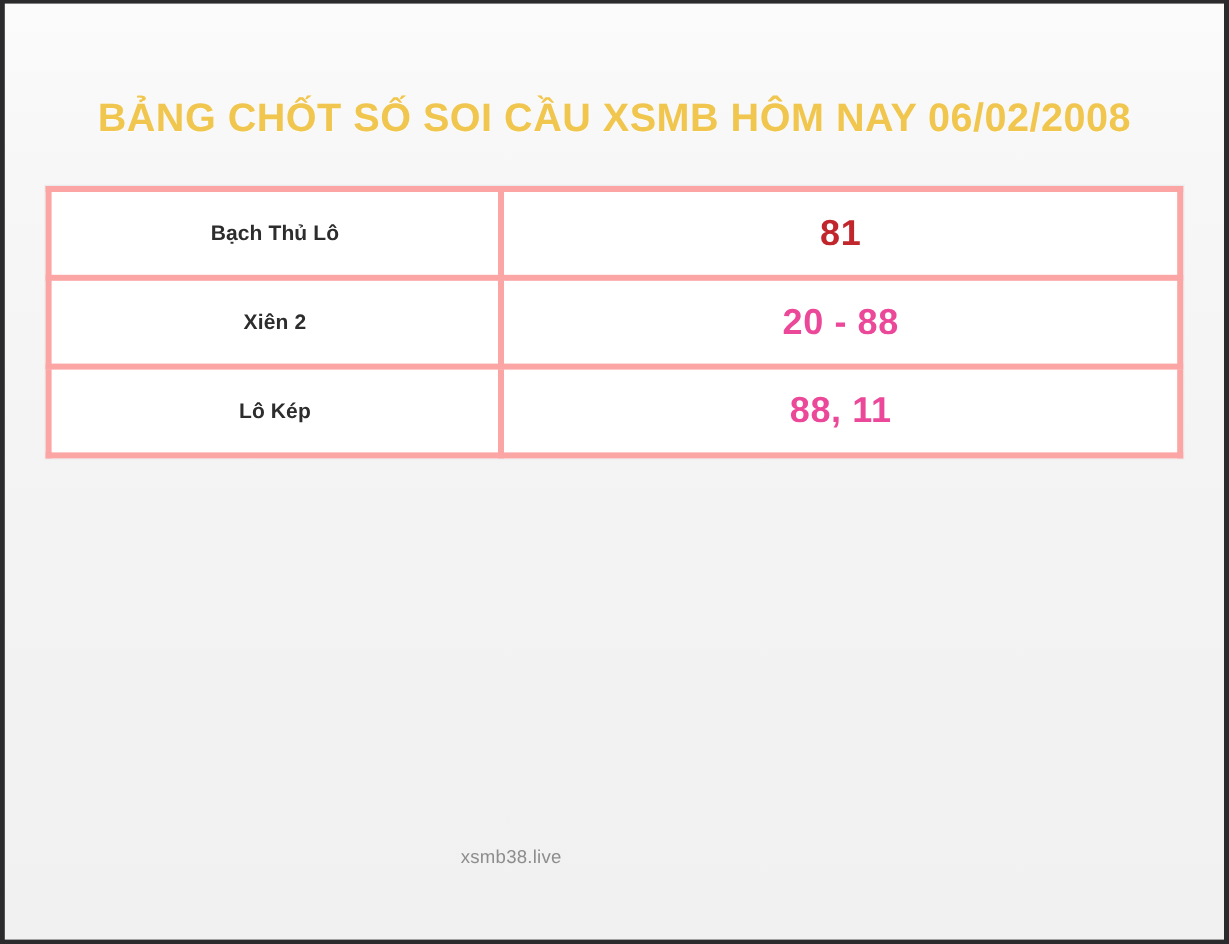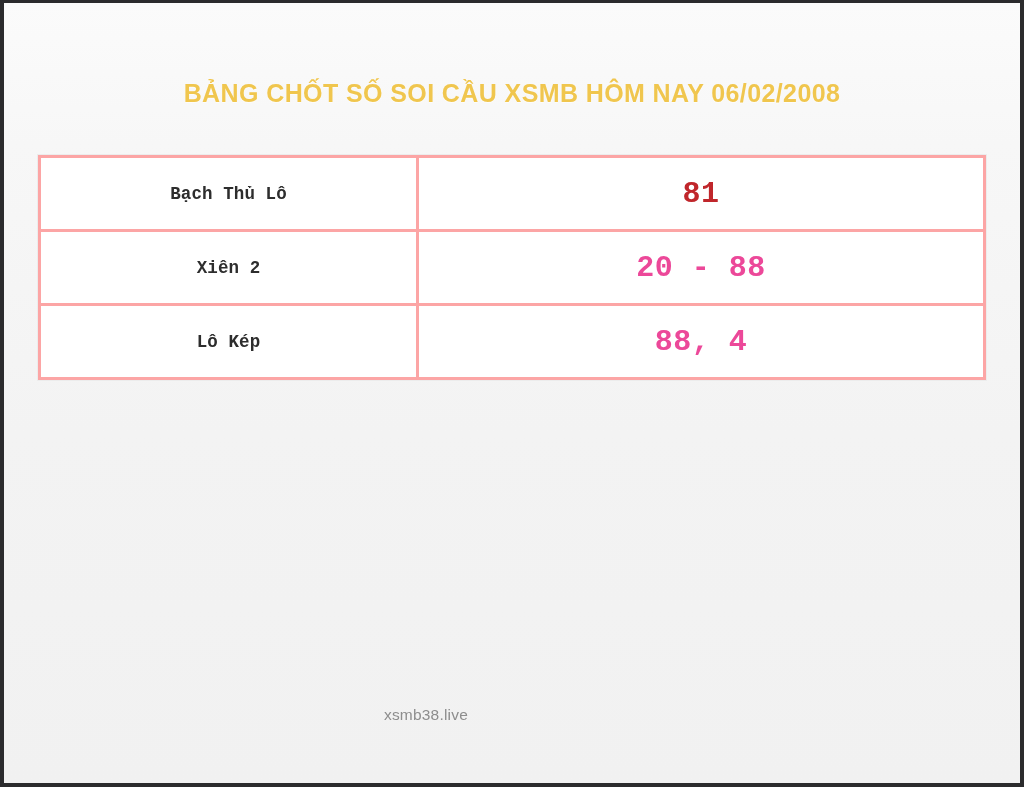--- a/index.html
+++ b/index.html
@@ -25,21 +25,21 @@
     overflow: hidden;
   }
 
   .page-title {
     position: absolute;
     left: 0;
     top: 76px;
     width: 1016px;
     text-align: center;
     color: #f0c64e;
-    font-size: 25px;
+    font-size: 33px;
     font-weight: 700;
     letter-spacing: 0.4px;
     white-space: nowrap;
     text-shadow: 0 1px 0 rgba(255,255,255,0.6);
   }
 
   .table-wrap {
     position: absolute;
     left: 34px;
     top: 152px;
@@ -55,26 +55,25 @@
   }
 
   .result-table col.c-label { width: 40%; }
   .result-table col.c-value { width: 60%; }
 
   .result-table tr {
     height: 74px;
   }
 
   .result-table td {
-    border: 3px solid #fca5a5;
+    border: 5px solid #fca5a5;
     text-align: center;
     vertical-align: middle;
     background: #ffffff;
     padding: 0 8px;
-    font-family: Liberation Mono, monospace;
   }
 
   td.cell-label {
     color: #2d2d2d;
     font-size: 17.5px;
     font-weight: 700;
     letter-spacing: 0.1px;
   }
 
   td.cell-value {
@@ -116,21 +115,21 @@
           <tr>
             <td class="cell-label">Bạch Thủ Lô</td>
             <td class="cell-value v-red">81</td>
           </tr>
           <tr>
             <td class="cell-label">Xiên 2</td>
             <td class="cell-value v-dark">20 - 88</td>
           </tr>
           <tr>
             <td class="cell-label">Lô Kép</td>
-            <td class="cell-value v-dark">88, 4</td>
+            <td class="cell-value v-dark">88, 11</td>
           </tr>
         </tbody>
     </table>
   </div>
 
   <div class="footer-note">xsmb38.live</div>
 
 </div>
 
 </body></html>

